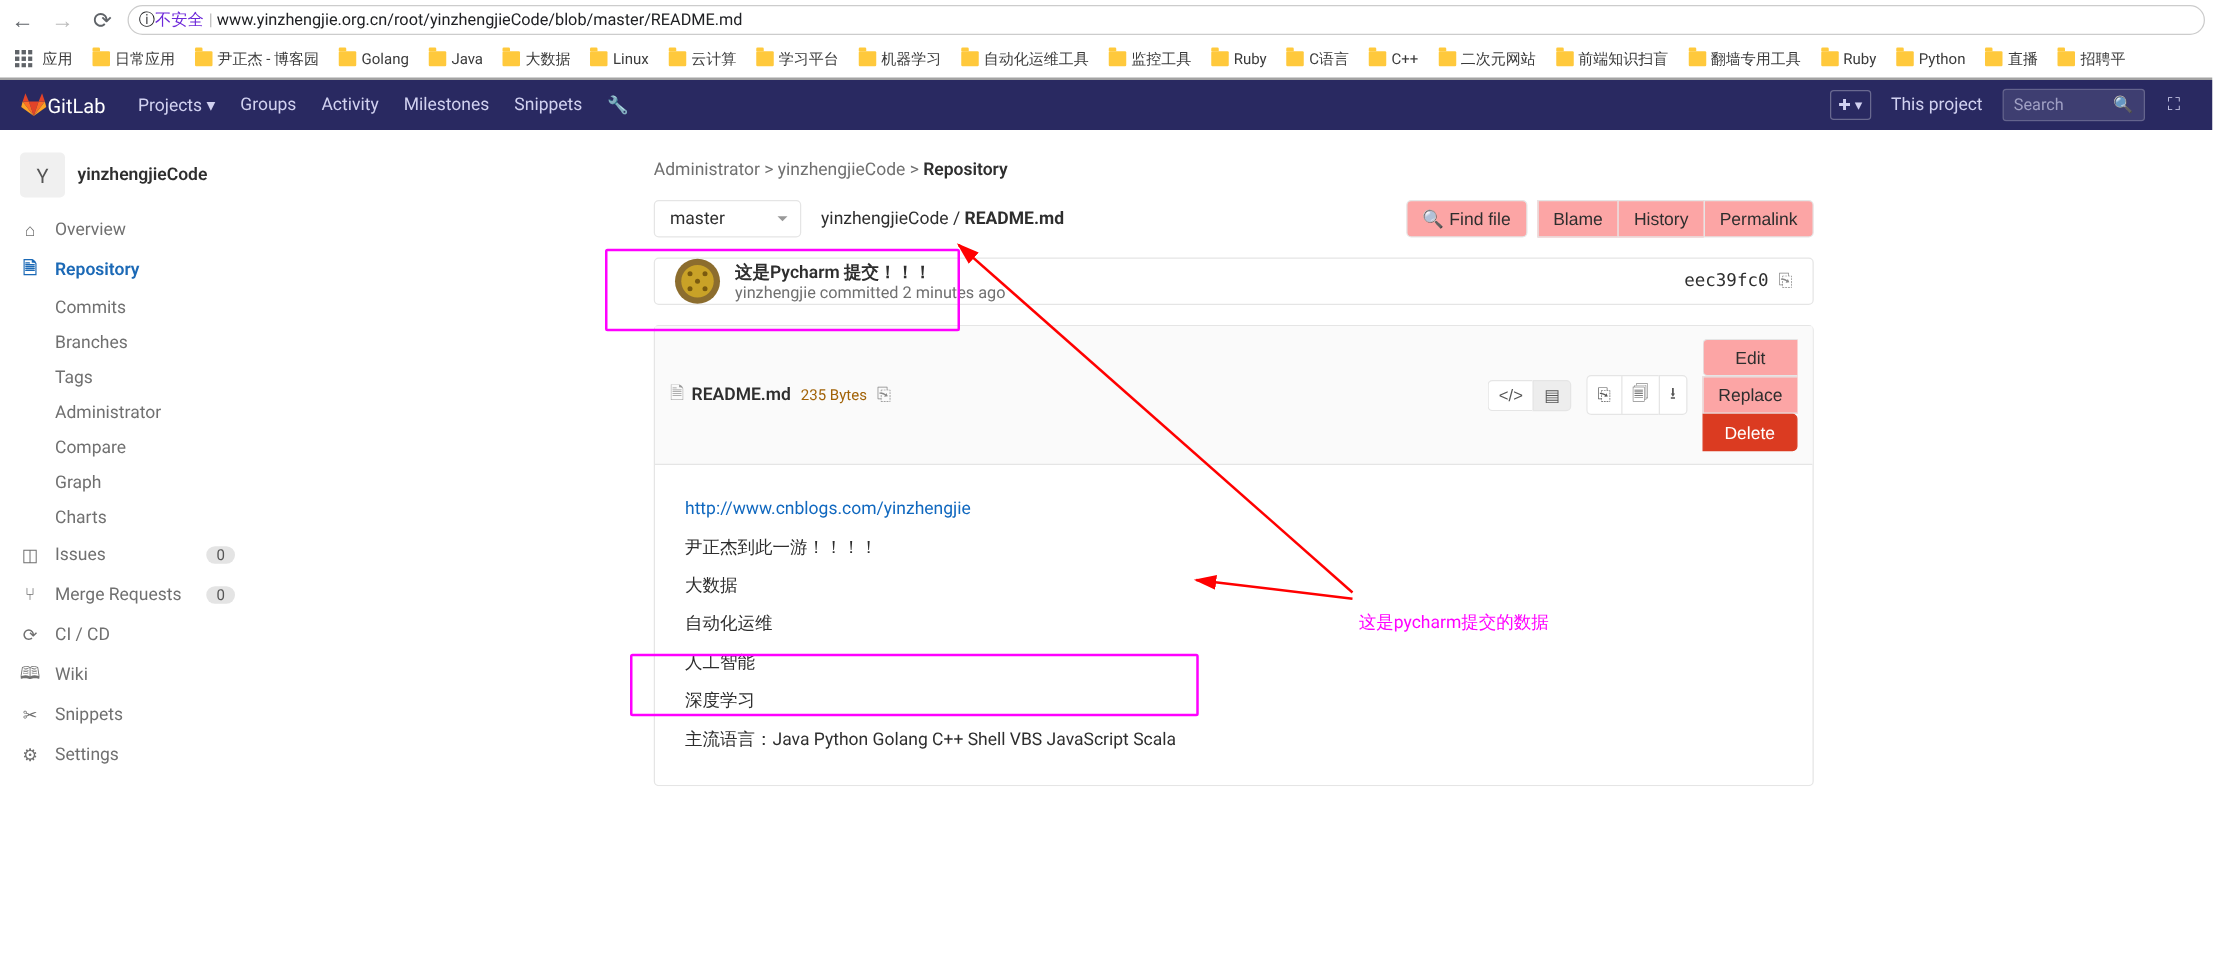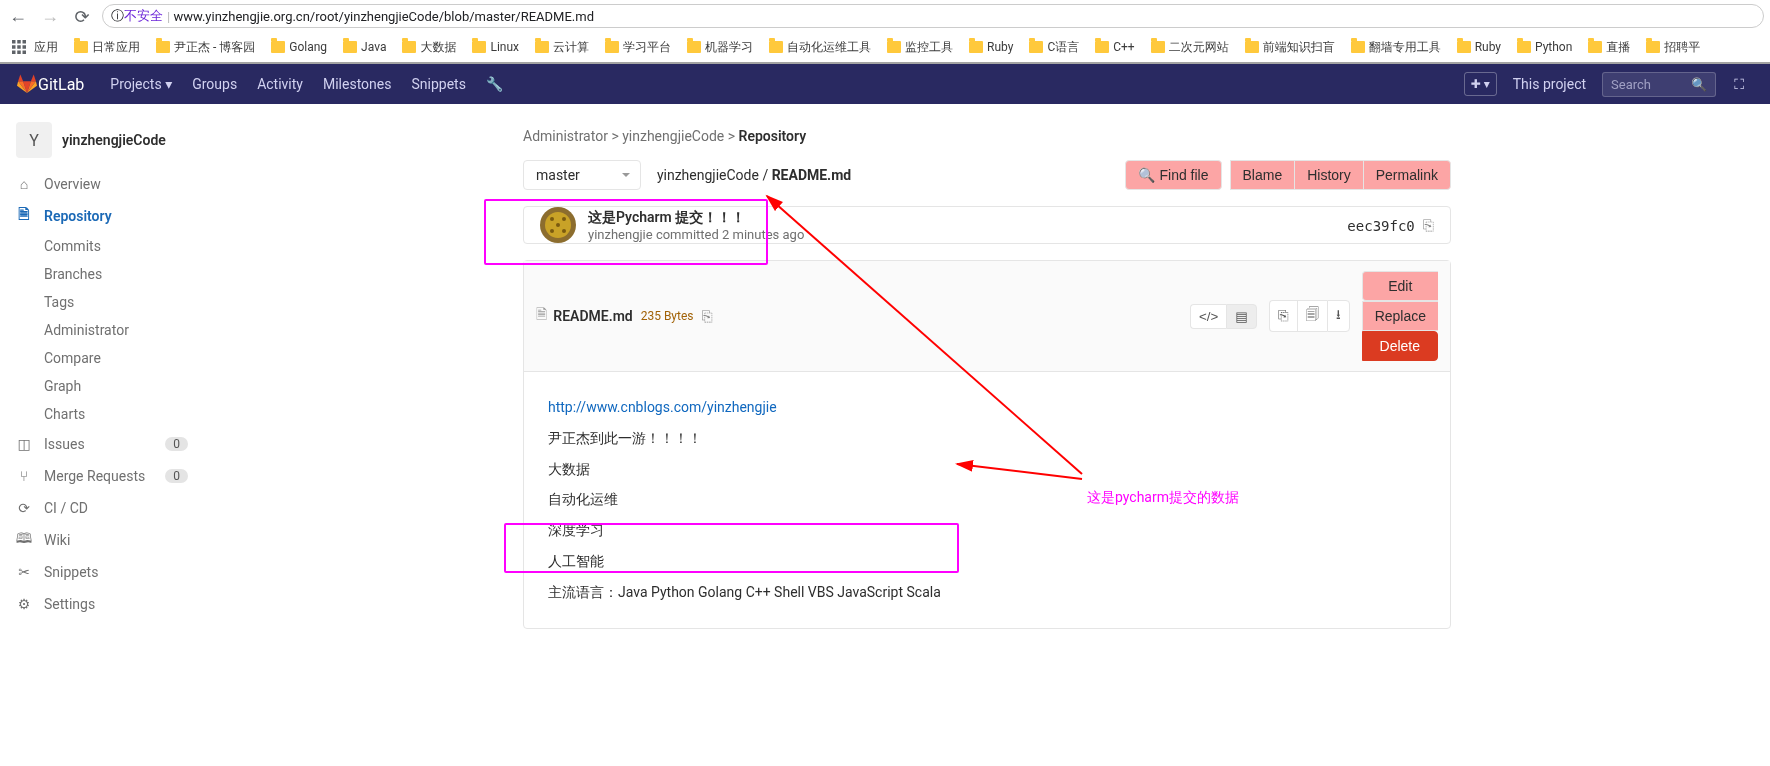--- a/index.html
+++ b/index.html
@@ -356,22 +356,22 @@
             <button class="btn">Replace</button>
             <button class="btn danger">Delete</button>
           </div>
         </div>
       </div>
       <div class="file-content">
         <p><a>http://www.cnblogs.com/yinzhengjie</a></p>
         <p>尹正杰到此一游！！！！</p>
         <p>大数据</p>
         <p>自动化运维</p>
+        <p>人工智能</p>
         <p>深度学习</p>
-        <p>人工智能</p>
         <p>主流语言：Java Python Golang C++ Shell VBS JavaScript Scala</p>
         <div class="highlight-box hl-lang"></div>
       </div>
     </div>
 
     <svg class="annotation-arrow" style="left:0;top:0;width:900px;height:500px;overflow:visible">
       <defs>
           <marker id="ah" markerWidth="10" markerHeight="10" refX="8" refY="3" orient="auto">
             <path d="M0,0 L0,6 L9,3 z" fill="red"></path>
           </marker>

